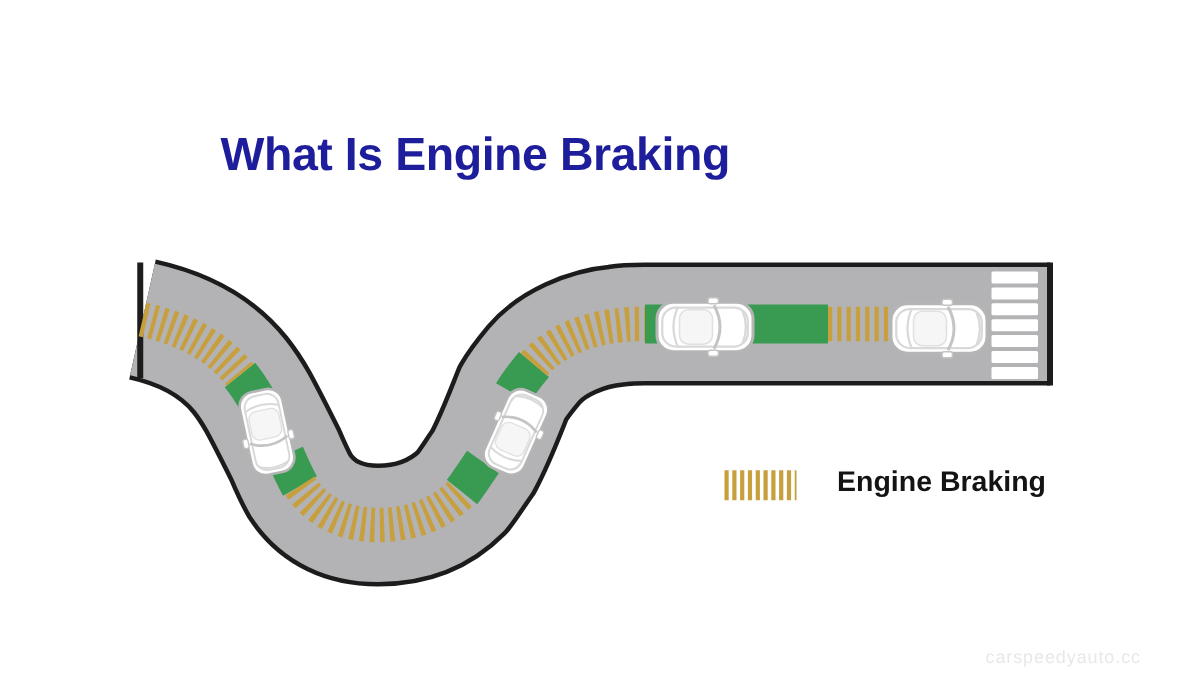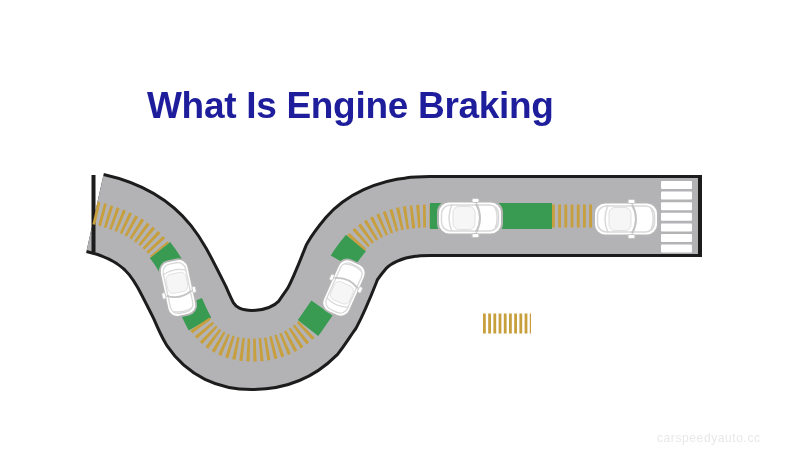--- a/index.html
+++ b/index.html
@@ -23,21 +23,21 @@
   .car-body   { fill: var(--car-body); stroke: var(--car-outline); stroke-width:2; }
   .car-line   { fill:none; stroke:#d9d9d9; stroke-width:1.5; }
   .car-glass  { fill:none; stroke:#c4c4c4; stroke-width:2; }
   .car-roof   { fill:#f6f6f6; stroke:#e0e0e0; stroke-width:1; }
   .car-mirror { fill:#ffffff; stroke:#c4c4c4; stroke-width:1; }
 
   .legend-swatch { fill:none; stroke: var(--stripe-gold); stroke-width:20; stroke-dasharray:2.8 2.4; }
 
   .title {
     position:absolute; left:147px; top:85px;
-    font-size:37px; font-weight:bold; letter-spacing:-0.3px;
+    font-size:31px; font-weight:bold; letter-spacing:-0.3px;
     color: var(--title-blue);
     white-space:nowrap;
   }
   .legend-label {
     position:absolute; left:558px; top:311px;
     font-size:19px; font-weight:bold;
     color: var(--legend-text);
     white-space:nowrap;
   }
   .watermark {
@@ -100,14 +100,15 @@
 
     <use href="#car" transform="translate(178,288) rotate(78) scale(0.88)"></use>
     <use href="#car" transform="translate(344,288) rotate(-66) scale(0.88)"></use>
     <use href="#car" transform="translate(470,218)"></use>
     <use href="#car" transform="translate(626,219)"></use>
 
     <path class="legend-swatch" d="M 483 323.5 L 531 323.5"></path>
   </svg>
 
   <div class="title">What Is Engine Braking</div>
+  <div class="legend-label">Engine Braking</div>
   <div class="watermark">carspeedyauto.cc</div>
 </div>
 
 </body></html>

